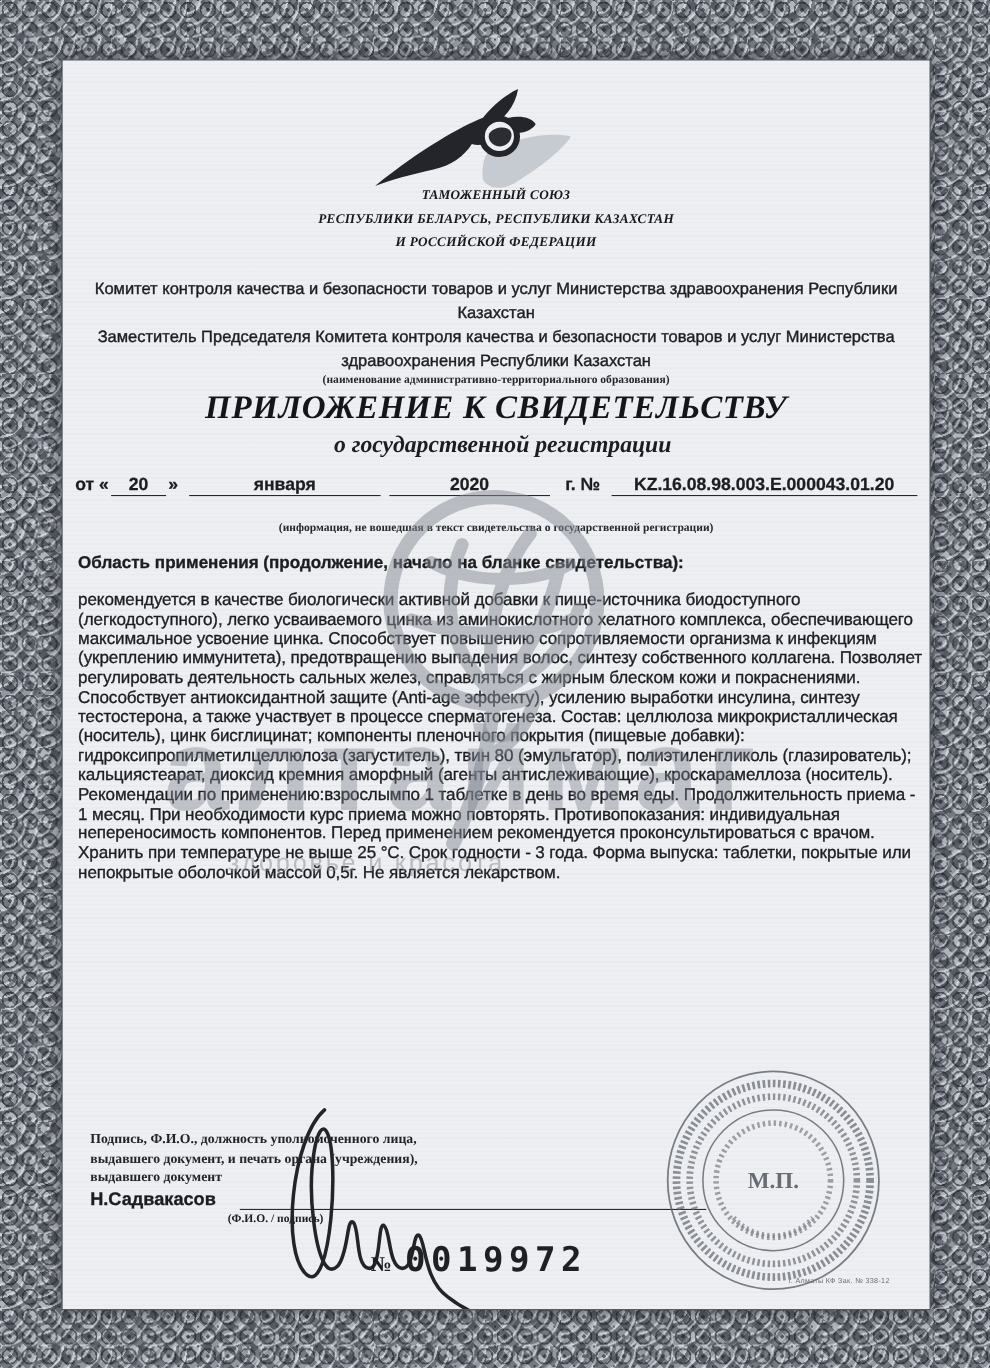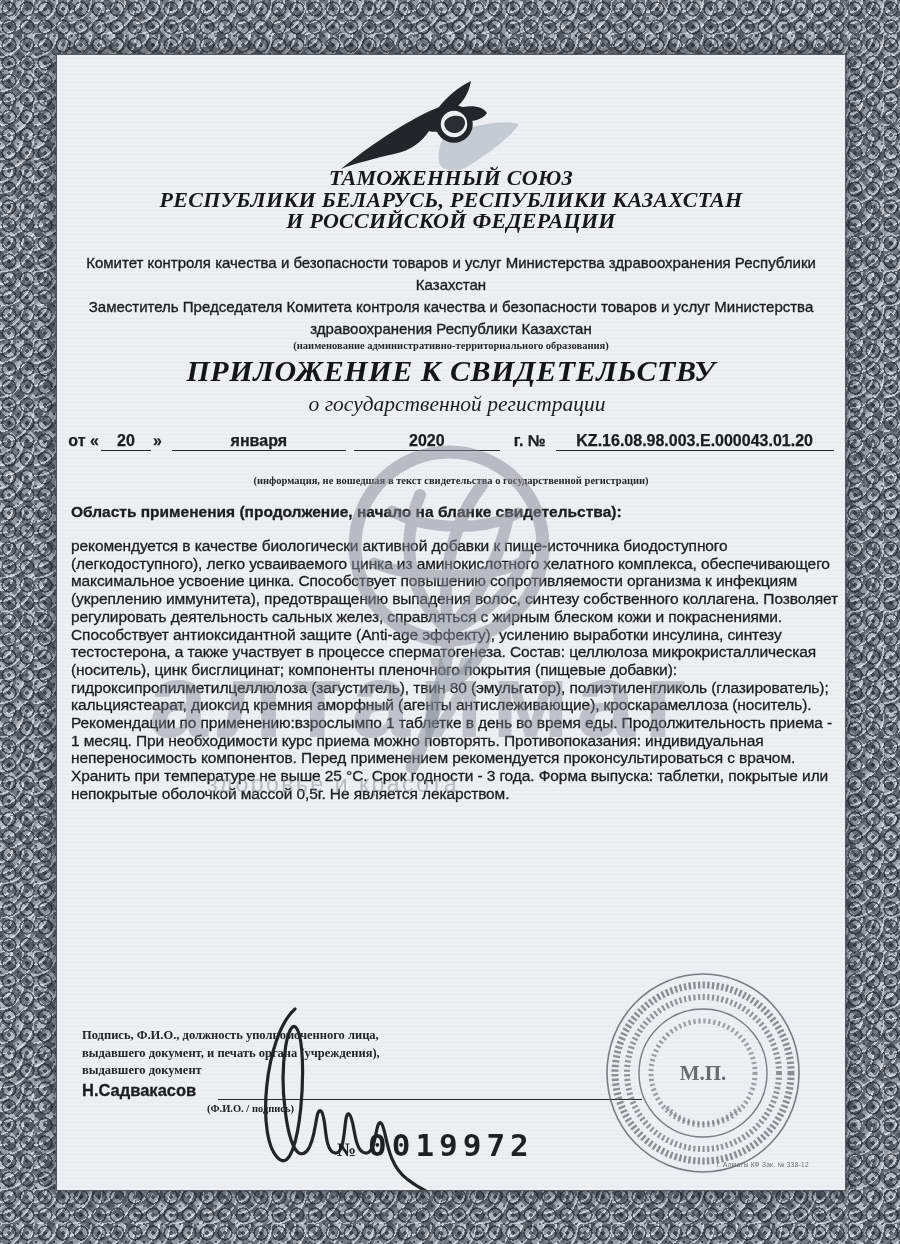--- a/index.html
+++ b/index.html
@@ -16,28 +16,28 @@
   
   .paper{position:absolute;left:57px;top:55px;right:55px;bottom:54px;background:#edeff3;
     overflow:hidden;box-shadow:0 0 0 1px #565b63, 0 0 12px 3px rgba(35,38,44,.6);
     background-image:repeating-linear-gradient(0deg, rgba(255,255,255,0) 0 3px, rgba(120,125,132,.04) 3px 4px);}
   .abs{position:absolute;}
   .ctr{left:0;right:0;text-align:center;}
   .z2{z-index:2;}
   
   .logo-svg{left:278px;top:26px;width:215px;height:92px;}
   .union{top:112px;font-family:"Liberation Serif",serif;font-weight:bold;font-style:italic;
-    font-size:22px;line-height:21.5px;letter-spacing:.3px;color:#17181b;}
+    font-size:12px;line-height:21.5px;letter-spacing:.3px;color:#17181b;}
   .committee{top:197px;font-size:15px;line-height:21.5px;-webkit-text-stroke:.35px #1c1d20;}
   .committee div{width:762px;margin:0 auto;}
   .committee .gap{margin-top:1px;}
   .territory-note{top:285px;font-family:"Liberation Serif",serif;font-weight:bold;font-size:10.5px;color:#26272b;}
   .title-main{top:299px;font-family:"Liberation Serif",serif;font-weight:bold;font-style:italic;
     font-size:30px;letter-spacing:.6px;color:#141519;}
-  .title-sub{top:337px;font-family:"Liberation Serif",serif;font-weight:normal;font-style:italic;font-size:21.5px;padding-left:12px;}
+  .title-sub{top:337px;font-family:"Liberation Serif",serif;font-weight:bold;font-style:italic;font-size:21.5px;padding-left:12px;}
   
   .date-row{top:377px;font-weight:bold;font-size:16px;white-space:nowrap;-webkit-text-stroke:.25px #1c1d20;}
   .u{display:inline-block;border-bottom:1.6px solid #26272a;text-align:center;padding:0 4px;}
   .u-day{min-width:42px;margin:0 2px;text-align:center;}
   .u-month{min-width:166px;margin:0 8px 0 10px;}
   .u-year{min-width:138px;margin-right:14px;}
   .u-num{min-width:270px;margin-left:10px;}
   .info-note{top:420px;font-family:"Liberation Serif",serif;font-weight:bold;font-size:10.5px;color:#26272b;}
   
   .body-head{left:14px;top:448px;font-weight:bold;font-size:15.5px;-webkit-text-stroke:.3px #1c1d20;}

